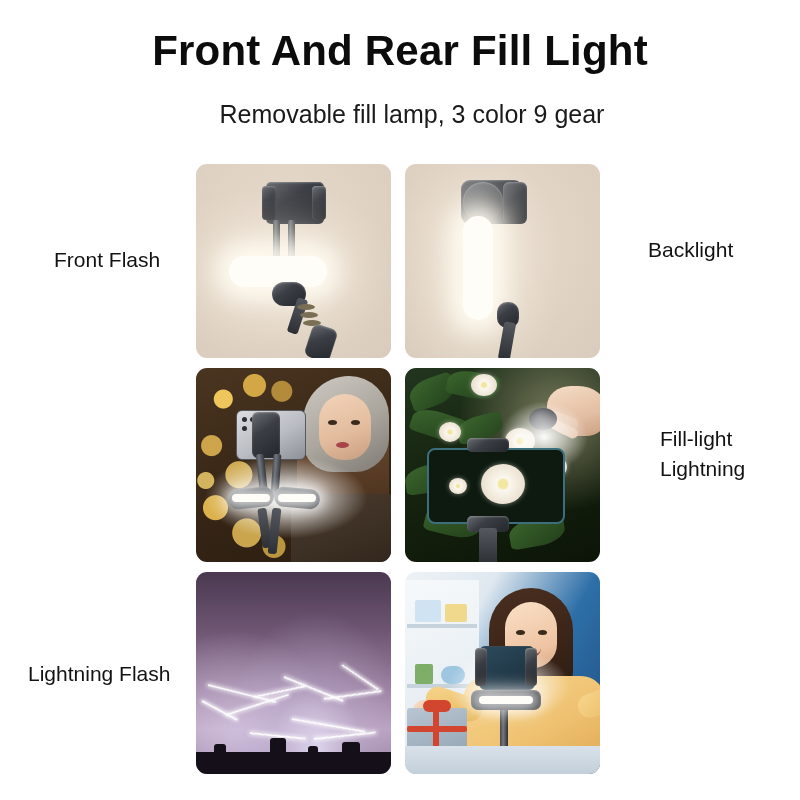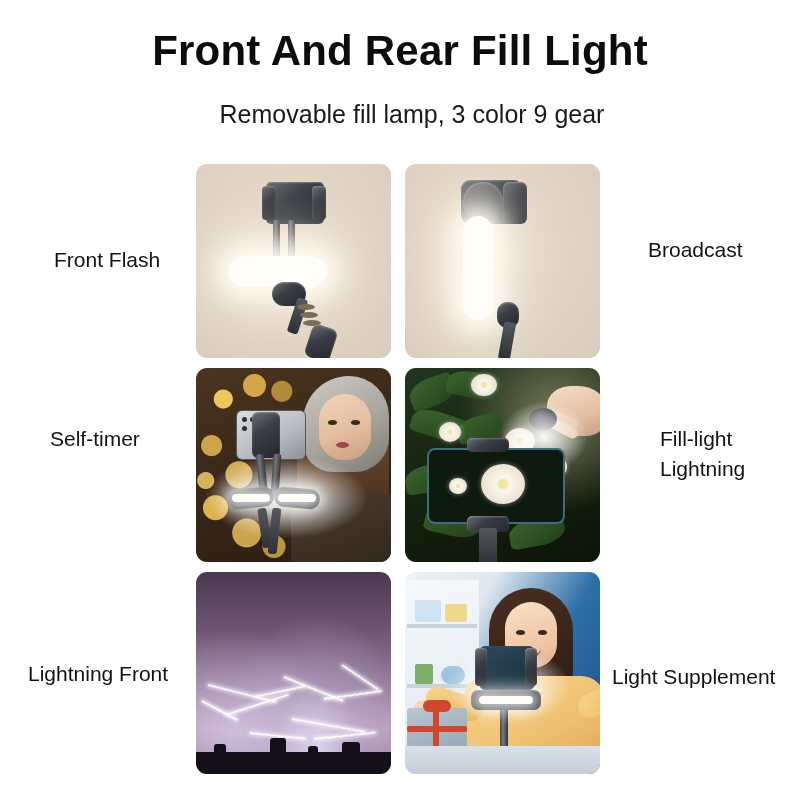--- a/index.html
+++ b/index.html
@@ -377,38 +377,36 @@
 <body>
 
 <div class="page-title">Front And Rear Fill Light</div>
 <div class="page-subtitle">Removable fill lamp,  3 color 9 gear</div>
 
 <div class="label label-left lbl-front-light">
   <div>Front Flash</div>
 </div>
 
 <div class="label label-right lbl-backlight">
-  <div>Broadcast</div>
+  <div>Backlight</div>
 </div>
 
 <div class="label label-left lbl-selftimer">
-  <div>Self-timer</div>
 </div>
 
 <div class="label label-right lbl-filllight-sh">
   <div>Fill-light</div>
   <div>Lightning</div>
 </div>
 
 <div class="label label-left lbl-lightning">
-  <div>Lightning Front</div>
+  <div>Lightning Flash</div>
 </div>
 
 <div class="label label-right lbl-livebroadcast">
-  <div>Light Supplement</div>
 </div>
 
 <div class="grid">
 
   <div class="row row-0">
 
     <div class="panel panel-left">
       <div class="beige-bg"></div>
 
       <div class="clamp" style="left:70px; top:18px; width:58px; height:42px;"></div>

